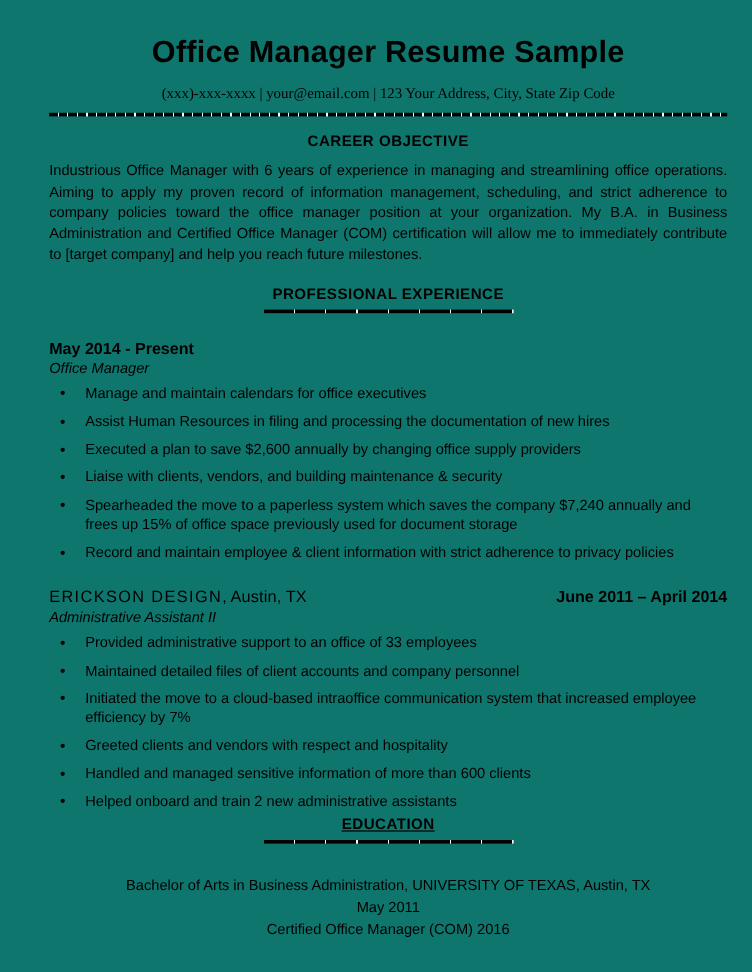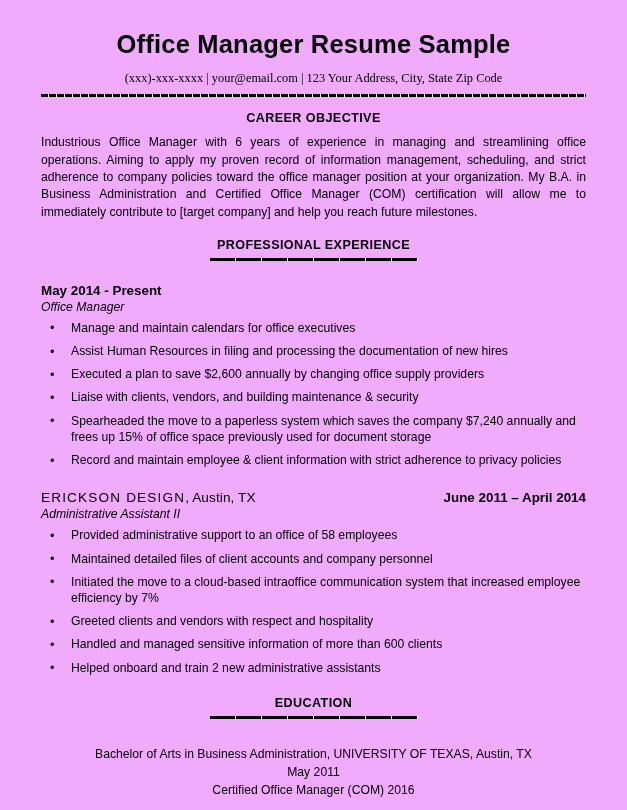--- a/index.html
+++ b/index.html
@@ -11,22 +11,22 @@
     width: 627px;
     height: 810px;
     font-family: "Liberation Sans", sans-serif;
     color: #000000;
     overflow: hidden;
   }
   .page {
     width: 627px;
     height: 810px;
     box-sizing: border-box;
-    padding: 26px 41px 0 41px;
-    background: #f0abfc;
+    padding: 26px 21px 0 41px;
+    background: #0f766e;
   }
 
   
   .doc-title {
     text-align: center;
     font-size: 25.5px;
     font-weight: bold;
     letter-spacing: 0.2px;
     margin: 4px 0 0 0;
     line-height: 1.15;
@@ -62,21 +62,21 @@
 
   
   .section-head {
     text-align: center;
     font-size: 12.6px;
     font-weight: bold;
     letter-spacing: 0.4px;
   }
   .sec-career { margin-top: 14px; }
   .sec-prof   { margin-top: 17px; }
-  .sec-edu    { margin-top: 20px; }
+  .sec-edu    { margin-top: 4px; text-decoration: underline; }
 
   
   .objective {
     margin-top: 9px;
     font-size: 12.2px;
     line-height: 1.42;
     text-align: justify;
     text-justify: inter-word;
   }
 
@@ -171,21 +171,21 @@
     </ul>
   </div>
 
   <div class="job job-second">
     <div class="job-head">
       <div class="company"><span class="cname">ERICKSON DESIGN</span><span>, Austin, TX</span></div>
       <div class="job-dates">June 2011 – April 2014</div>
     </div>
     <div class="job-title">Administrative Assistant II</div>
     <ul class="bullets">
-      <li>Provided administrative support to an office of 58 employees</li>
+      <li>Provided administrative support to an office of 33 employees</li>
       <li>Maintained detailed files of client accounts and company personnel</li>
       <li>Initiated the move to a cloud-based intraoffice communication system that increased employee efficiency by 7%</li>
       <li>Greeted clients and vendors with respect and hospitality</li>
       <li>Handled and managed sensitive information of more than 600 clients</li>
       <li>Helped onboard and train 2 new administrative assistants</li>
     </ul>
   </div>
 
   <div class="section-head sec-edu">EDUCATION</div>
   <div class="rule-short"></div>

